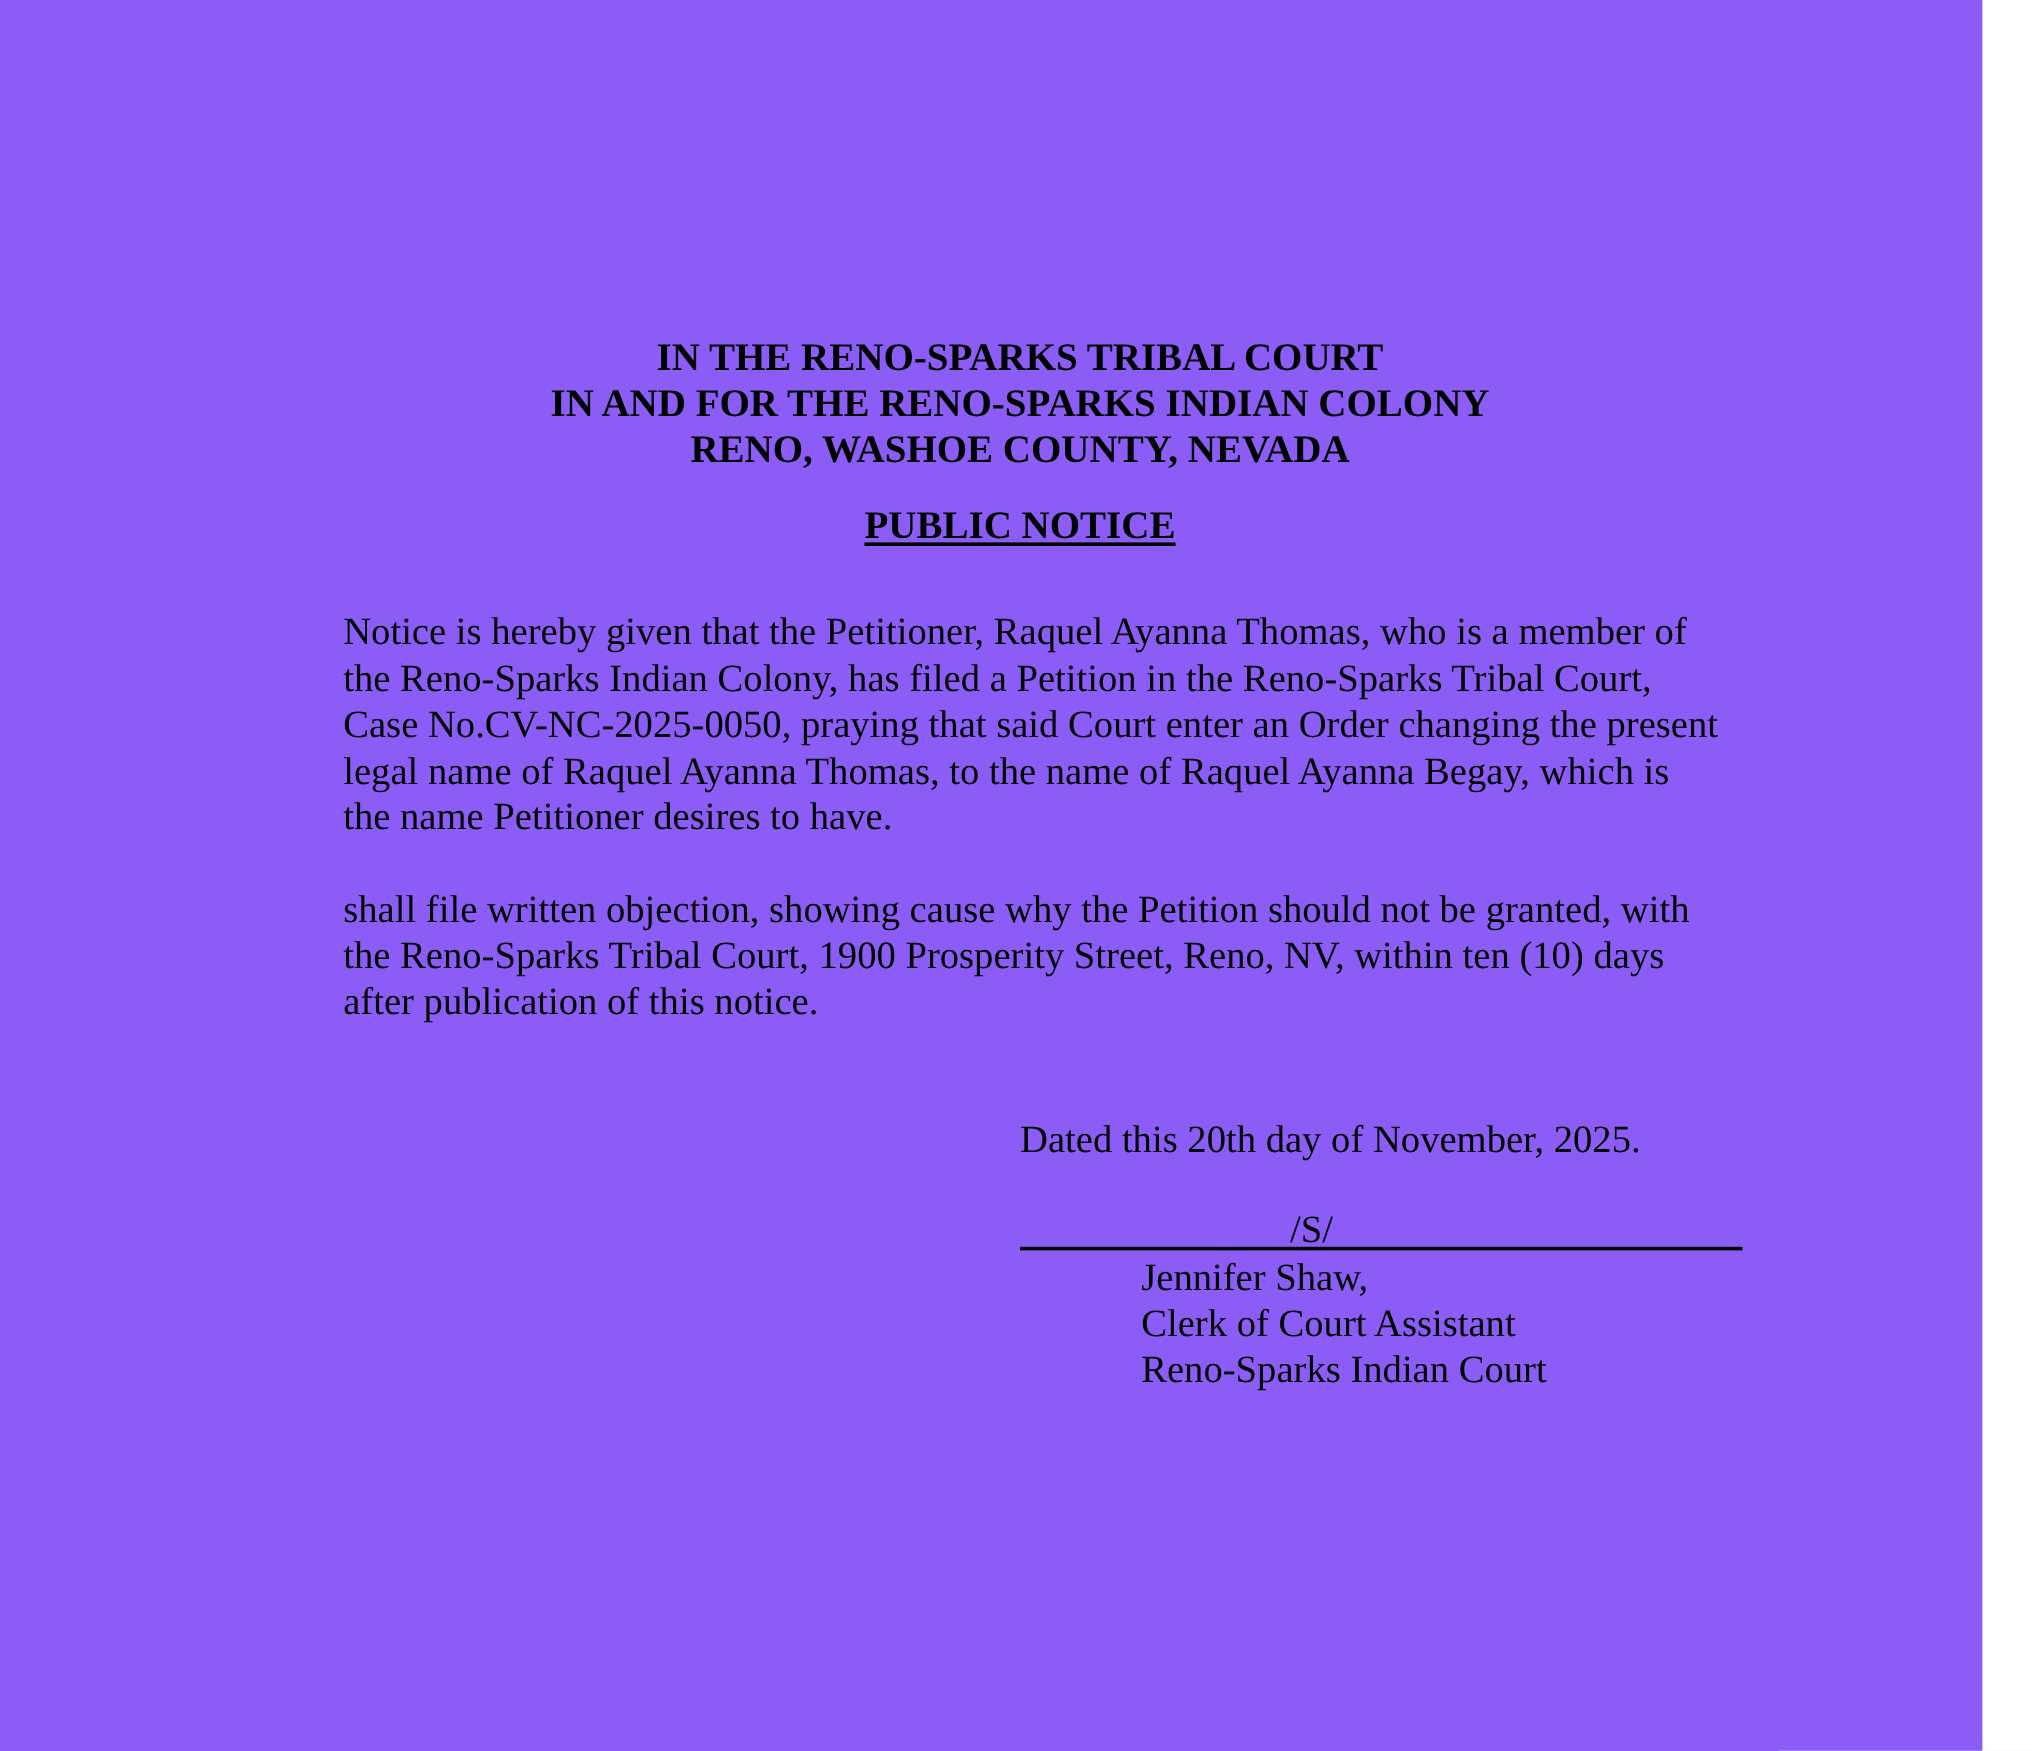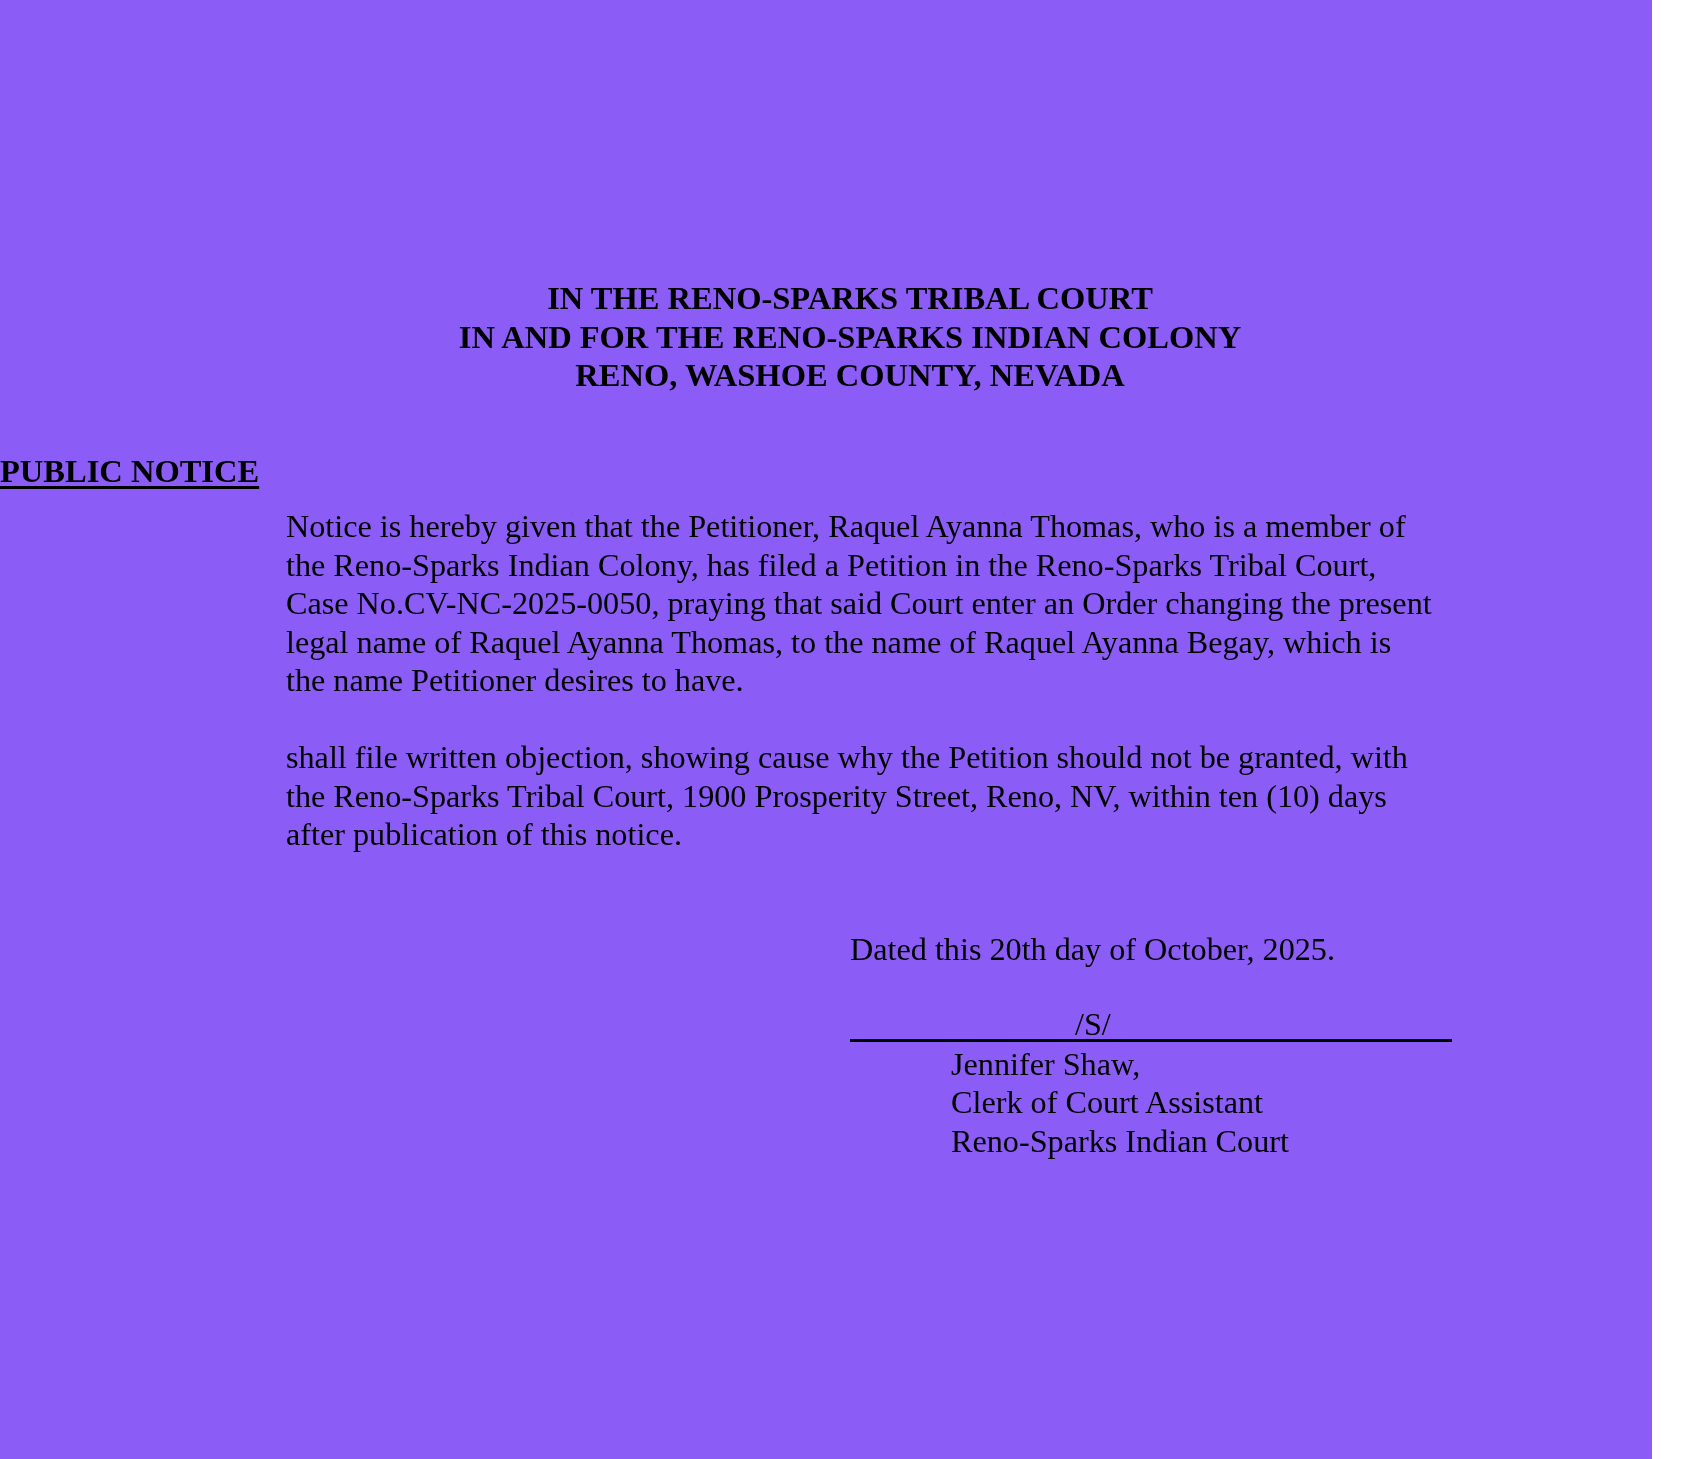--- a/index.html
+++ b/index.html
@@ -30,21 +30,22 @@
       text-align: center;
       font-weight: bold;
       font-size: 32.5px;
       line-height: 38.6px;
     }
     .heading-line { display: block; white-space: nowrap; }
     .notice-title {
       position: absolute;
       left: 0;
       width: 1700px;
-      top: 452px;
+      top: 419px;
+      text-align: center;
       font-weight: bold;
       font-size: 32.5px;
       line-height: 38px;
     }
     .notice-title span {
       text-decoration: underline;
       text-decoration-thickness: 3px;
       text-underline-offset: 4px;
     }
     .paragraph {
@@ -112,21 +113,21 @@
     <span class="para-line">legal name of Raquel Ayanna Thomas, to the name of Raquel Ayanna Begay, which is</span>
     <span class="para-line">the name Petitioner desires to have.</span>
   </div>
 
   <div class="paragraph p2">
     <span class="para-line">shall file written objection, showing cause why the Petition should not be granted, with</span>
     <span class="para-line">the Reno-Sparks Tribal Court, 1900 Prosperity Street, Reno, NV, within ten (10) days</span>
     <span class="para-line">after publication of this notice.</span>
   </div>
 
-  <div class="dated">Dated this 20th day of October, 2025.</div>
+  <div class="dated">Dated this 20th day of November, 2025.</div>
 
   <div class="sig-mark">/S/</div>
   <div class="sig-line"></div>
 
   <div class="sig-block">
     <span class="sig-line-text">Jennifer Shaw,</span>
     <span class="sig-line-text">Clerk of Court Assistant</span>
     <span class="sig-line-text">Reno-Sparks Indian Court</span>
   </div>
 

